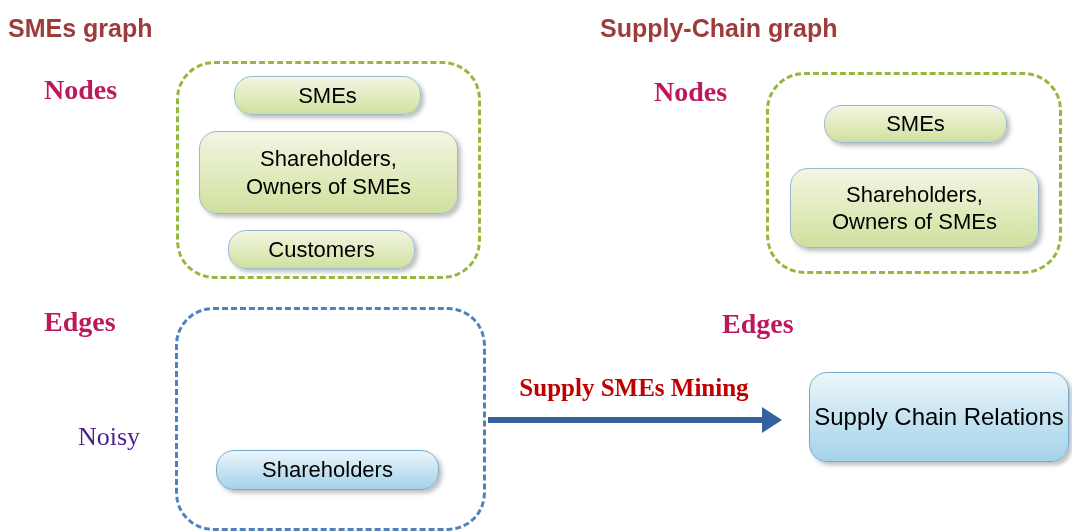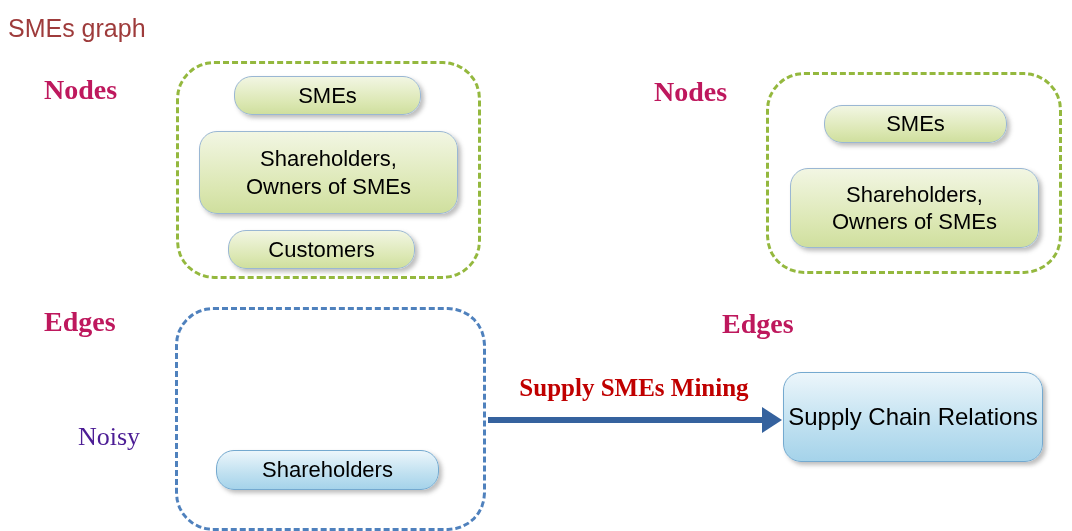--- a/index.html
+++ b/index.html
@@ -8,21 +8,21 @@
     width: 1072px;
     height: 531px;
     background: #ffffff;
     font-family: "Liberation Sans", sans-serif;
     overflow: hidden;
   }
   .graph-title {
     position: absolute;
     font-size: 25px;
     color: #9e3b3b;
-    font-weight: 400;
+    font-weight: 700;
     white-space: nowrap;
   }
   .section-label {
     position: absolute;
     font-family: "Liberation Serif", serif;
     font-weight: bold;
     font-size: 28px;
     color: #be185d;
     white-space: nowrap;
   }
@@ -54,21 +54,21 @@
     border-radius: 18px;
   }
   .box-green {
     background: linear-gradient(180deg, #f2f6e3 0%, #dbe7b2 70%, #cfdf9e 100%);
     border: 1px solid #9ab7d3;
   }
   .box-blue {
     background: linear-gradient(180deg, #ecf6fb 0%, #bfe0f0 60%, #a5d3ea 100%);
     border: 1px solid #74a9cf;
   }
-  .result-box { font-size: 24px; }
+  .result-box { font-size: 24px; margin-left: 26px; }
   .mining-label {
     position: absolute;
     font-family: "Liberation Serif", serif;
     font-weight: bold;
     font-size: 25px;
     color: #c00000;
     text-align: center;
     white-space: nowrap;
   }
   .arrow-shaft {
@@ -84,20 +84,21 @@
     border-left: 20px solid #35629e;
   }
 </style>
 </head>
 <body>
 
 <div class="canvas">
 
   <div class="graph-title" style="left:8px; top:14px;">SMEs graph</div>
 
+  <div class="graph-title" style="left:600px; top:14px;">Supply-Chain graph</div>
 
   <div class="section-label" style="left:44px; top:74px;">Nodes</div>
 
   <div class="dashed-panel dashed-green" style="left:176px; top:61px; width:299px; height:212px;"></div>
 
   <div class="box box-green" style="left:234px; top:76px; width:185px; height:37px;">SMEs</div>
 
   <div class="box box-green" style="left:199px; top:131px; width:257px; height:81px;">Shareholders,
 Owners of SMEs</div>
 

